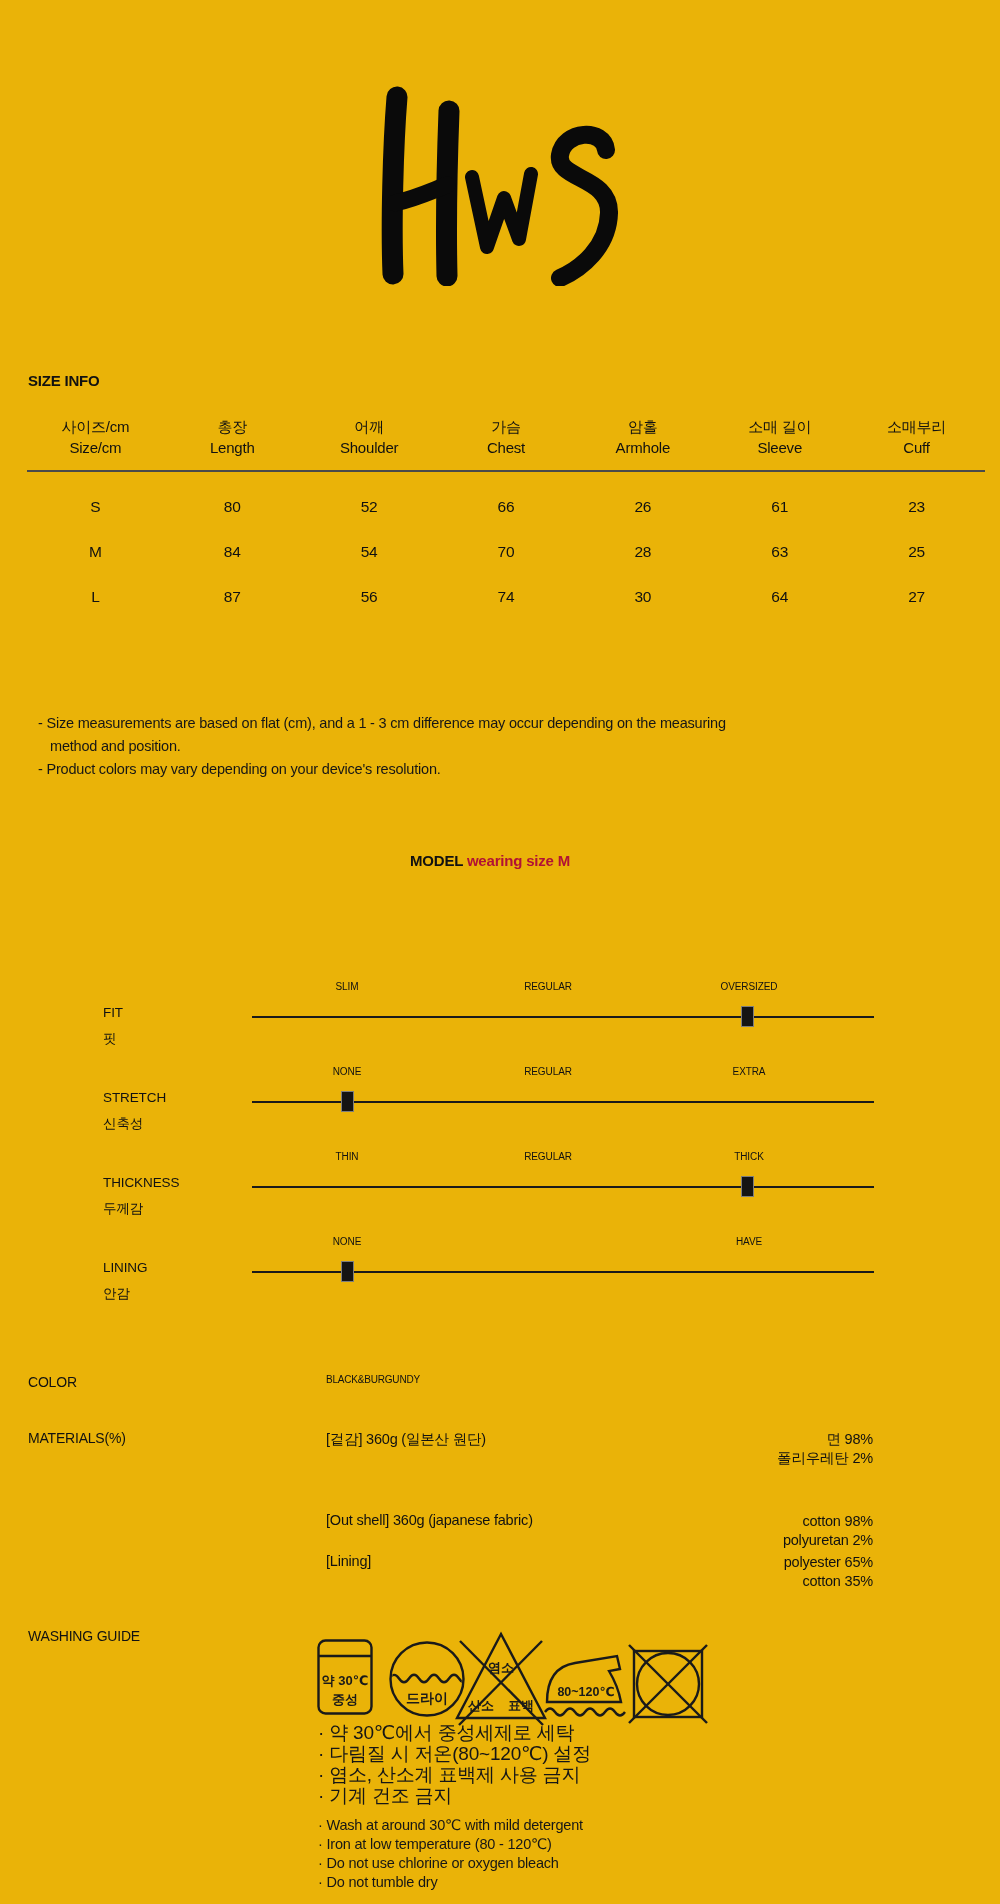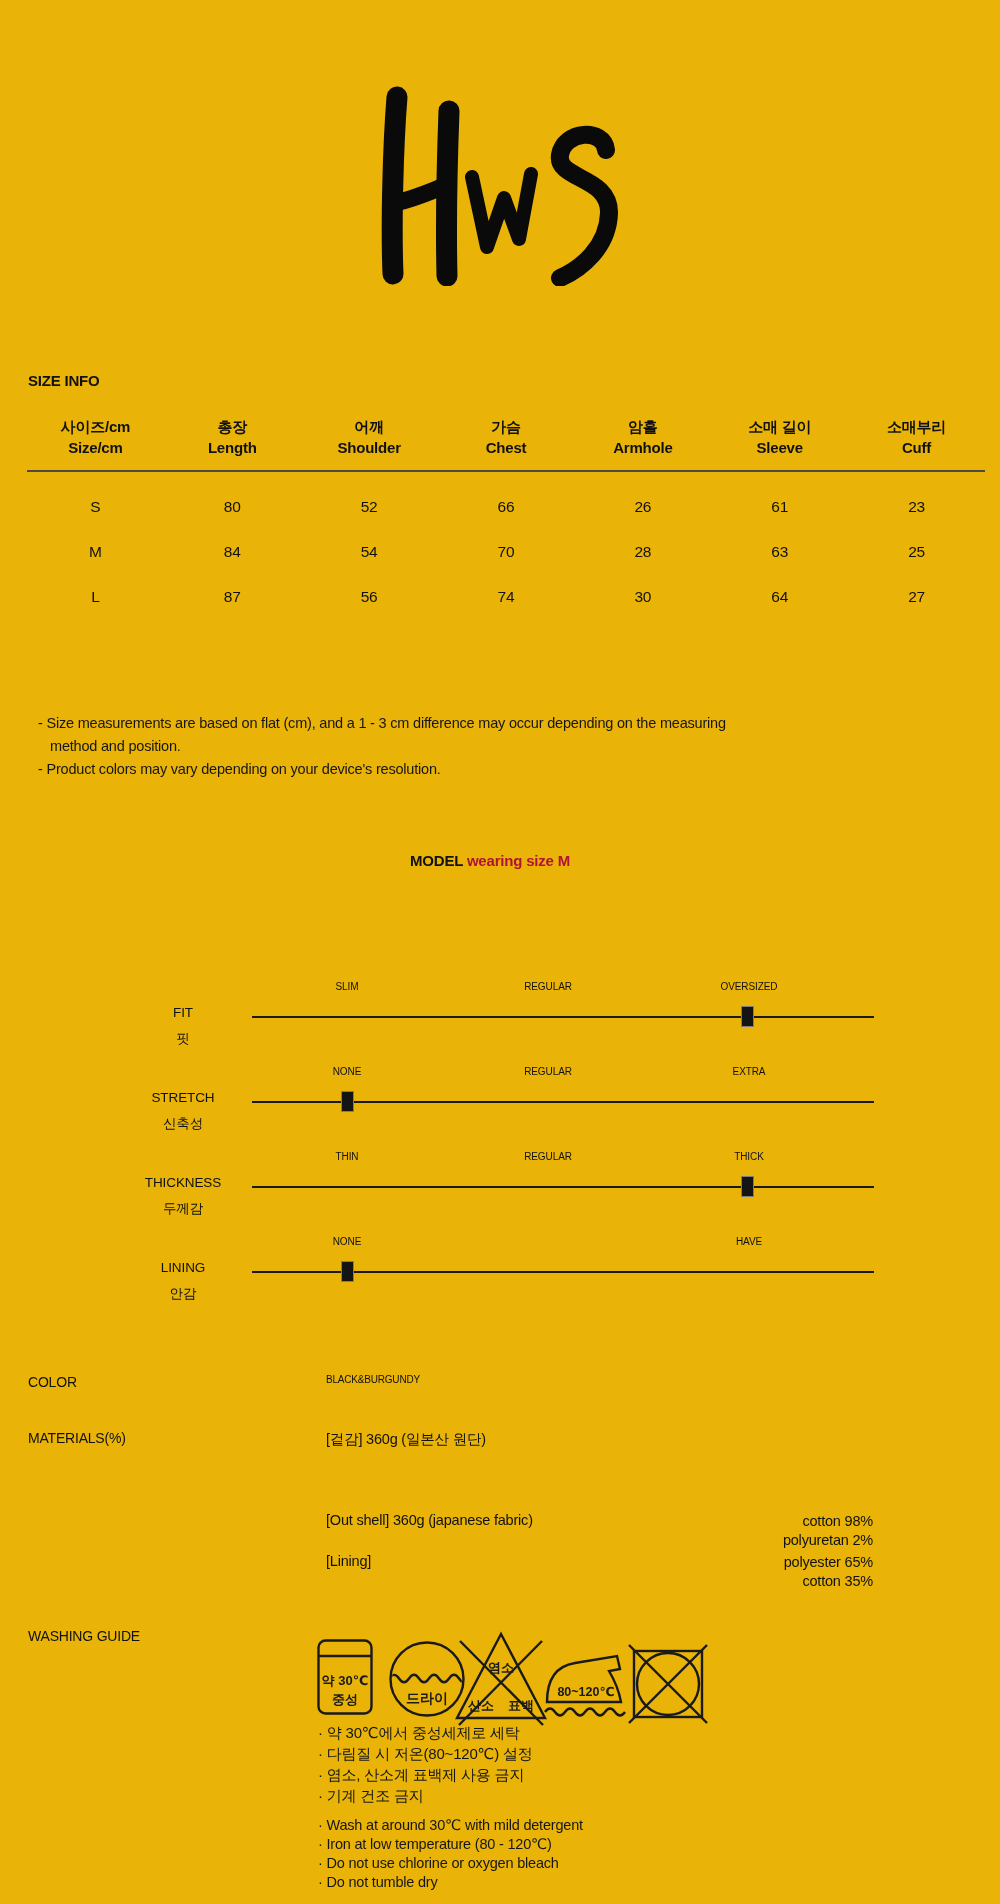--- a/index.html
+++ b/index.html
@@ -8,53 +8,53 @@
   .abs { position:absolute; }
 
   
   .logo { left:378px; top:86px; width:245px; height:200px; }
   .logo path { fill:none; stroke:#0a0a0a; stroke-linecap:round; stroke-linejoin:round; }
 
   
   .size-title { left:28px; top:372px; font-size:15px; font-weight:bold; letter-spacing:-0.2px; }
   .size-table { left:27px; top:416px; width:958px; }
   .size-head { display:grid; grid-template-columns:repeat(7,1fr); padding-bottom:12px; border-bottom:2px solid #4a4a4a; }
-  .th { text-align:center; font-size:15px; line-height:21px; letter-spacing:-0.2px;font-weight:bold; }
+  .th { text-align:center; font-size:15px; line-height:21px; letter-spacing:-0.2px; }
   .size-body { padding-top:12px; }
   .tr { display:grid; grid-template-columns:repeat(7,1fr); height:45px; align-items:center; }
   .td { text-align:center; font-size:15.5px; letter-spacing:-0.2px; }
 
   .note { font-size:14.5px; letter-spacing:-0.2px; color:#161616; }
   .kr-notes { left:38px; top:637px; line-height:24px; }
   .en-notes { left:38px; top:712px; line-height:23px; }
   .en-notes .cont { padding-left:12px; }
 
   
   .model-block { left:250px; top:849px; width:480px; text-align:center; font-weight:bold; font-size:15px; letter-spacing:-0.2px; line-height:23px; }
   .model-red { color:#b11235; }
 
   
   .slider-row { left:0; top:0; width:1000px; height:90px; }
   .opt { position:absolute; top:0; transform:translateX(-50%); font-size:10px; letter-spacing:-0.1px; white-space:nowrap; }
-  .slider-names { position:absolute; left:103px; top:19px; width:160px; text-align:center; font-size:13.5px; line-height:26px; letter-spacing:-0.1px; }
+  .slider-names { position:absolute; left:103px; top:19px; width:160px; text-align:left; font-size:13.5px; line-height:26px; letter-spacing:-0.1px; }
   .track { position:absolute; left:252px; top:34.5px; width:622px; height:2px; background:#1a1a1a; }
   .knob { position:absolute; top:25px; width:13px; height:21px; background:#141414; border:1px solid #7d7d7d; box-sizing:border-box; }
 
   
   .sec-label { font-size:14px; letter-spacing:-0.2px; }
   .color-value { left:326px; top:1374px; font-size:10px; letter-spacing:-0.2px; }
   .mat-group { left:0; top:0; width:1000px; height:38px; }
   .mat-label { position:absolute; left:326px; top:0; font-size:14.5px; letter-spacing:-0.2px; }
   .mat-vals { position:absolute; left:573px; top:0; width:300px; text-align:right; font-size:14.5px; line-height:19px; letter-spacing:-0.2px; }
 
   
   .wicon { position:absolute; }
   .wicon path, .wicon rect, .wicon circle, .wicon line, .wicon polygon { fill:none; stroke:#1a1a1a; stroke-width:2.4; }
   .wicon text { font-family:"Liberation Sans","DejaVu Sans",sans-serif; font-weight:bold; fill:#1a1a1a; text-anchor:middle; }
-  .wash-list { font-size:15px; letter-spacing:-0.2px; color:#161616; }
+  .wash-list { font-size:19px; letter-spacing:-0.2px; color:#161616; }
   .wash-kr { left:318px; top:1722px; line-height:21px; }
   .wash-en { left:318px; top:1816px; line-height:19px; font-size:14.5px; }
 </style>
 </head>
 <body>
 
 <div class="page">
 
   <svg class="abs logo" viewBox="0 0 245 200" aria-label="HWS">
     <path d="M 19,11 C 15,60 13,140 15,188" stroke-width="21"></path>
@@ -185,20 +185,24 @@
     <div class="knob" style="left:341px"></div>
   </div>
 
   <div class="abs sec-label" style="left:28px; top:1374px">COLOR</div>
   <div class="abs color-value">BLACK&amp;BURGUNDY</div>
 
   <div class="abs sec-label" style="left:28px; top:1430px">MATERIALS(%)</div>
 
   <div class="abs mat-group" style="top:1430px">
     <div class="mat-label">[겉감] 360g (일본산 원단)</div>
+    <div class="mat-vals">
+        <div>면 98%</div>
+        <div>폴리우레탄 2%</div>
+      </div>
   </div>
   <div class="abs mat-group" style="top:1512px">
     <div class="mat-label">[Out shell] 360g (japanese fabric)</div>
     <div class="mat-vals">
         <div>cotton 98%</div>
         <div>polyuretan 2%</div>
       </div>
   </div>
   <div class="abs mat-group" style="top:1553px">
     <div class="mat-label">[Lining]</div>

